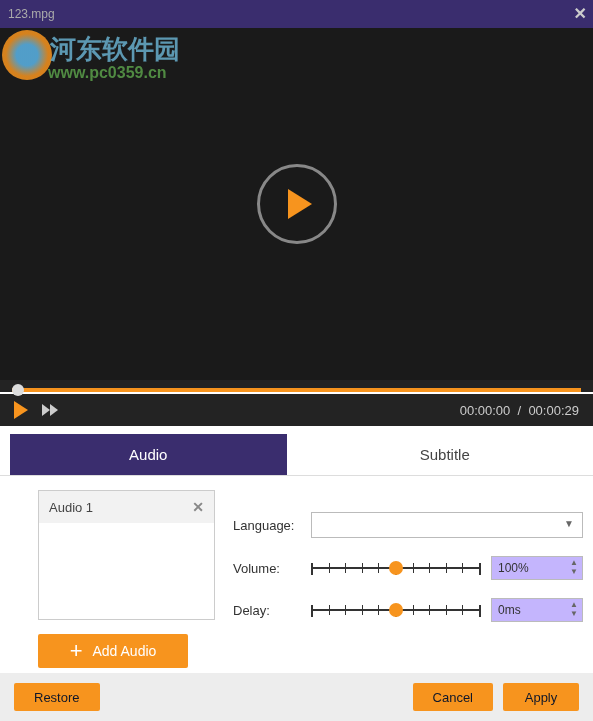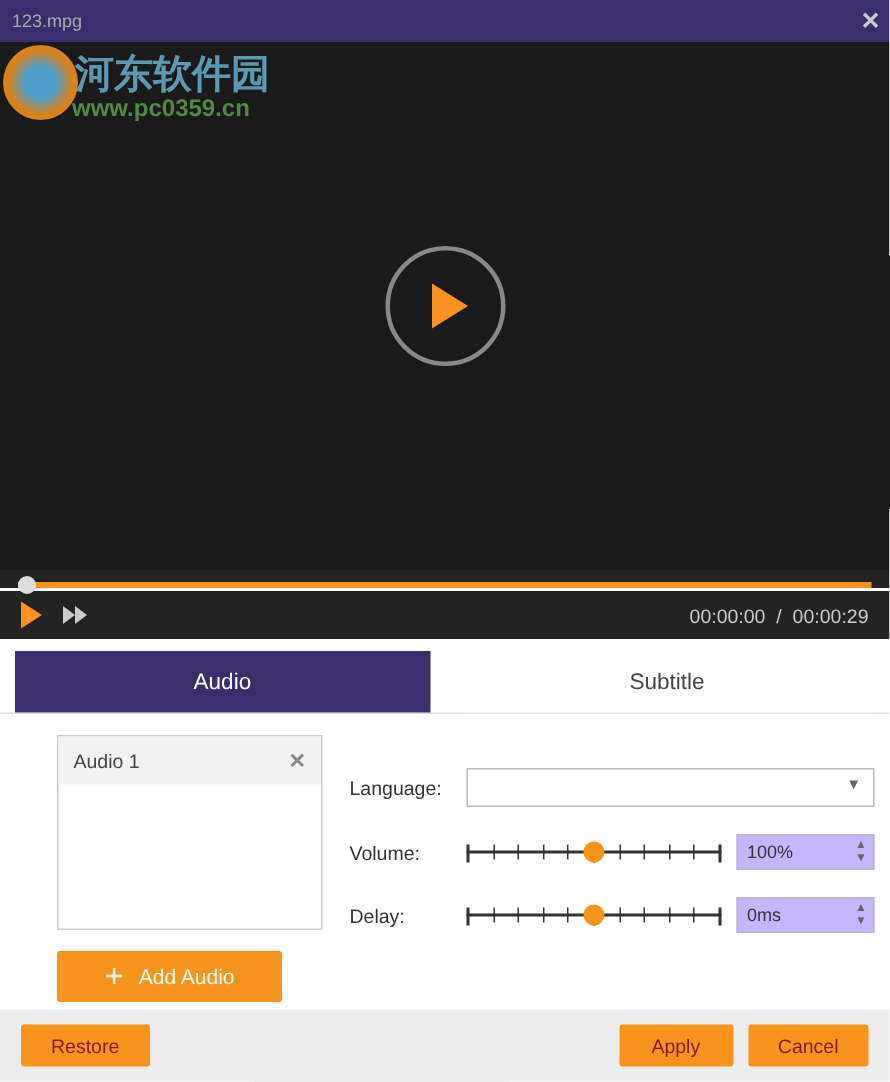--- a/index.html
+++ b/index.html
@@ -51,21 +51,21 @@
 .slider-line { position: absolute; top: 10px; left: 0; right: 0; height: 2px; background: #333; }
 .slider-ticks { position: absolute; top: 6px; left: 0; right: 0; display: flex; justify-content: space-between; }
 .tick { width: 1px; height: 10px; background: #333; }
 .tick.major { height: 12px; width: 2px; }
 .slider-thumb { width: 14px; height: 14px; background: #f7941e; border-radius: 50%; position: absolute; top: 4px; transform: translateX(-50%); }
 
 .spinner { width: 92px; height: 24px; border: 1px solid #bbb; display: flex; align-items: center; padding: 0 6px; font-size: 12px; background: #c4b5fd; position: relative; }
 .spinner-arrows { position: absolute; right: 4px; top: 1px; font-size: 8px; color: #666; line-height: 9px; }
 
 .footer { position: absolute; bottom: 0; left: 0; right: 0; height: 48px; background: #ededed; display: flex; align-items: center; padding: 0 14px; gap: 10px; }
-.btn { height: 28px; padding: 0 20px; background: #f7941e; color: #7f1d1d; font-size: 13px; display: flex; align-items: center; justify-content: center; cursor: pointer; border-radius: 2px; min-width: 76px; }
+.btn { height: 28px; padding: 0 20px; background: #f7941e; color: #0f172a; font-size: 13px; display: flex; align-items: center; justify-content: center; cursor: pointer; border-radius: 2px; min-width: 76px; }
 .spacer { flex: 1; }
 </style>
 </head>
 <body>
 
 <div class="titlebar">
   <span>123.mpg</span>
   <span class="close-btn">✕</span>
 </div>
 
@@ -174,15 +174,15 @@
         <span>0ms</span>
         <div class="spinner-arrows">▲<br>▼</div>
       </div>
     </div>
   </div>
 </div>
 
 <div class="footer">
   <div class="btn">Restore</div>
   <div class="spacer"></div>
+  <div class="btn">Cancel</div>
   <div class="btn">Apply</div>
-  <div class="btn">Cancel</div>
 </div>
 
 </body></html>

